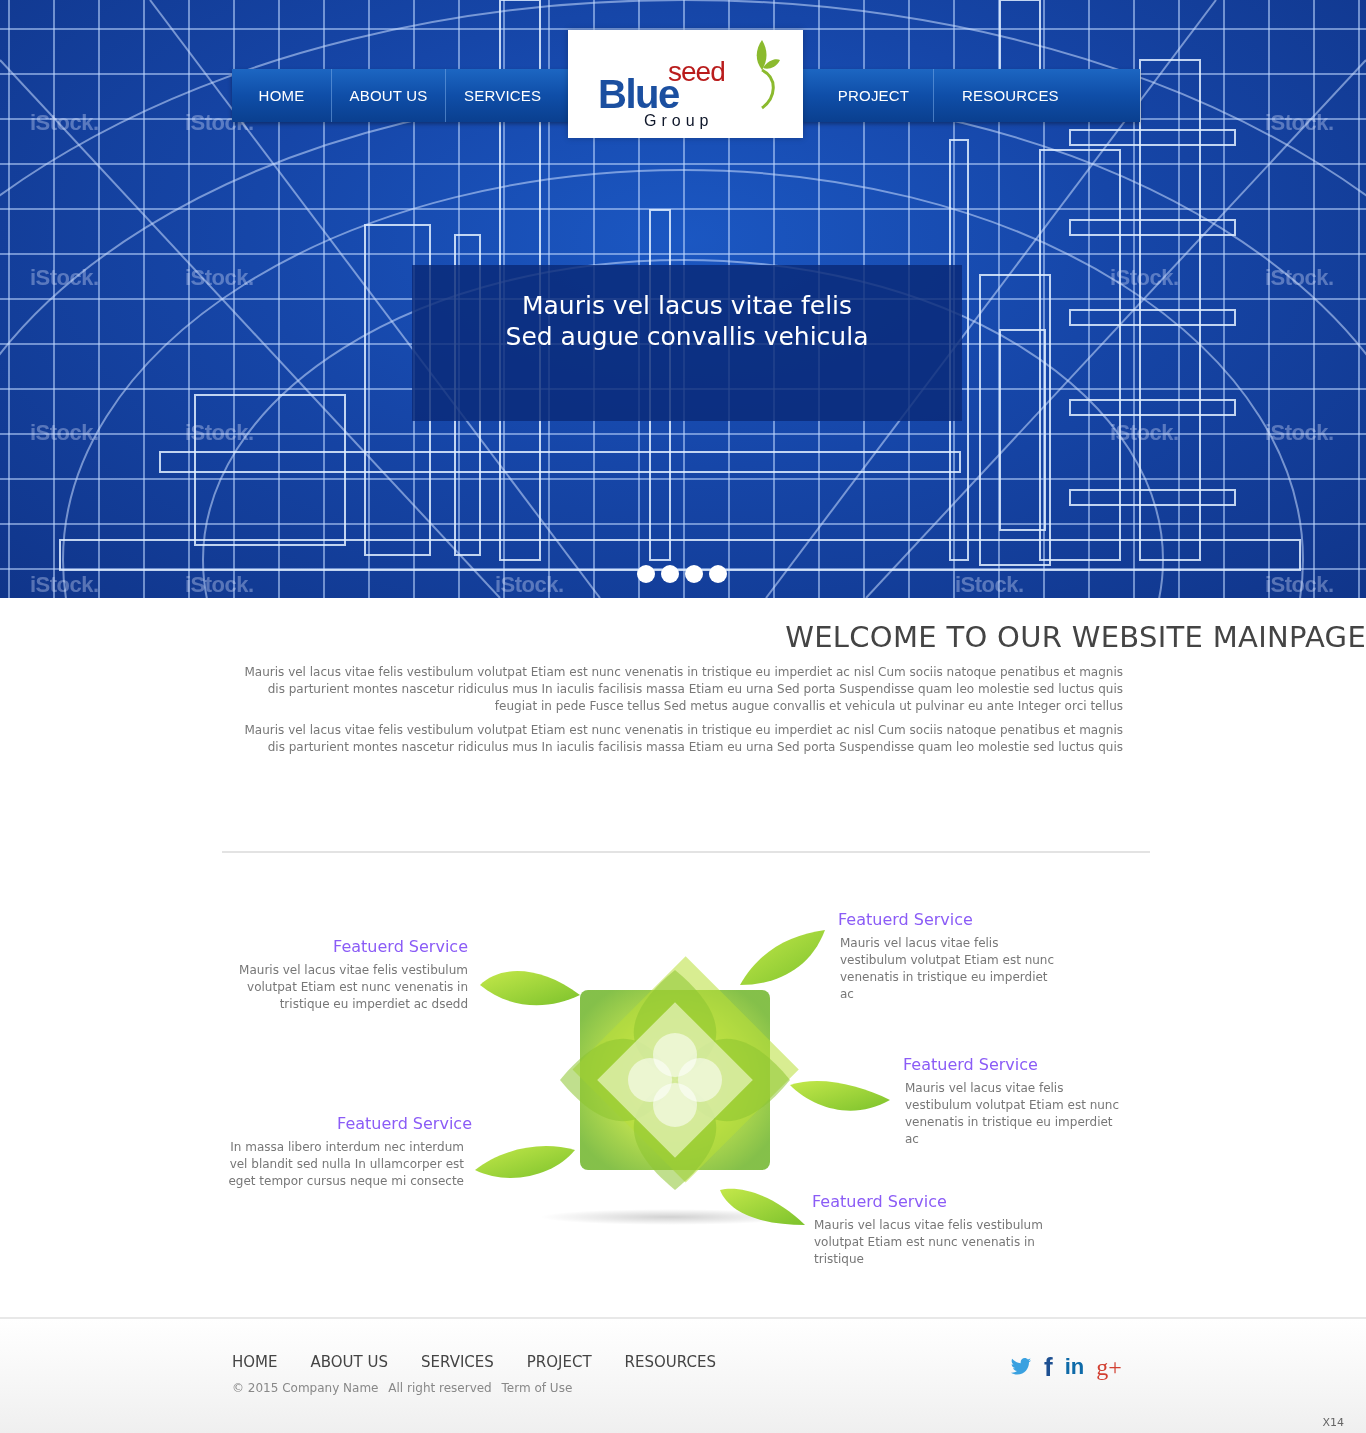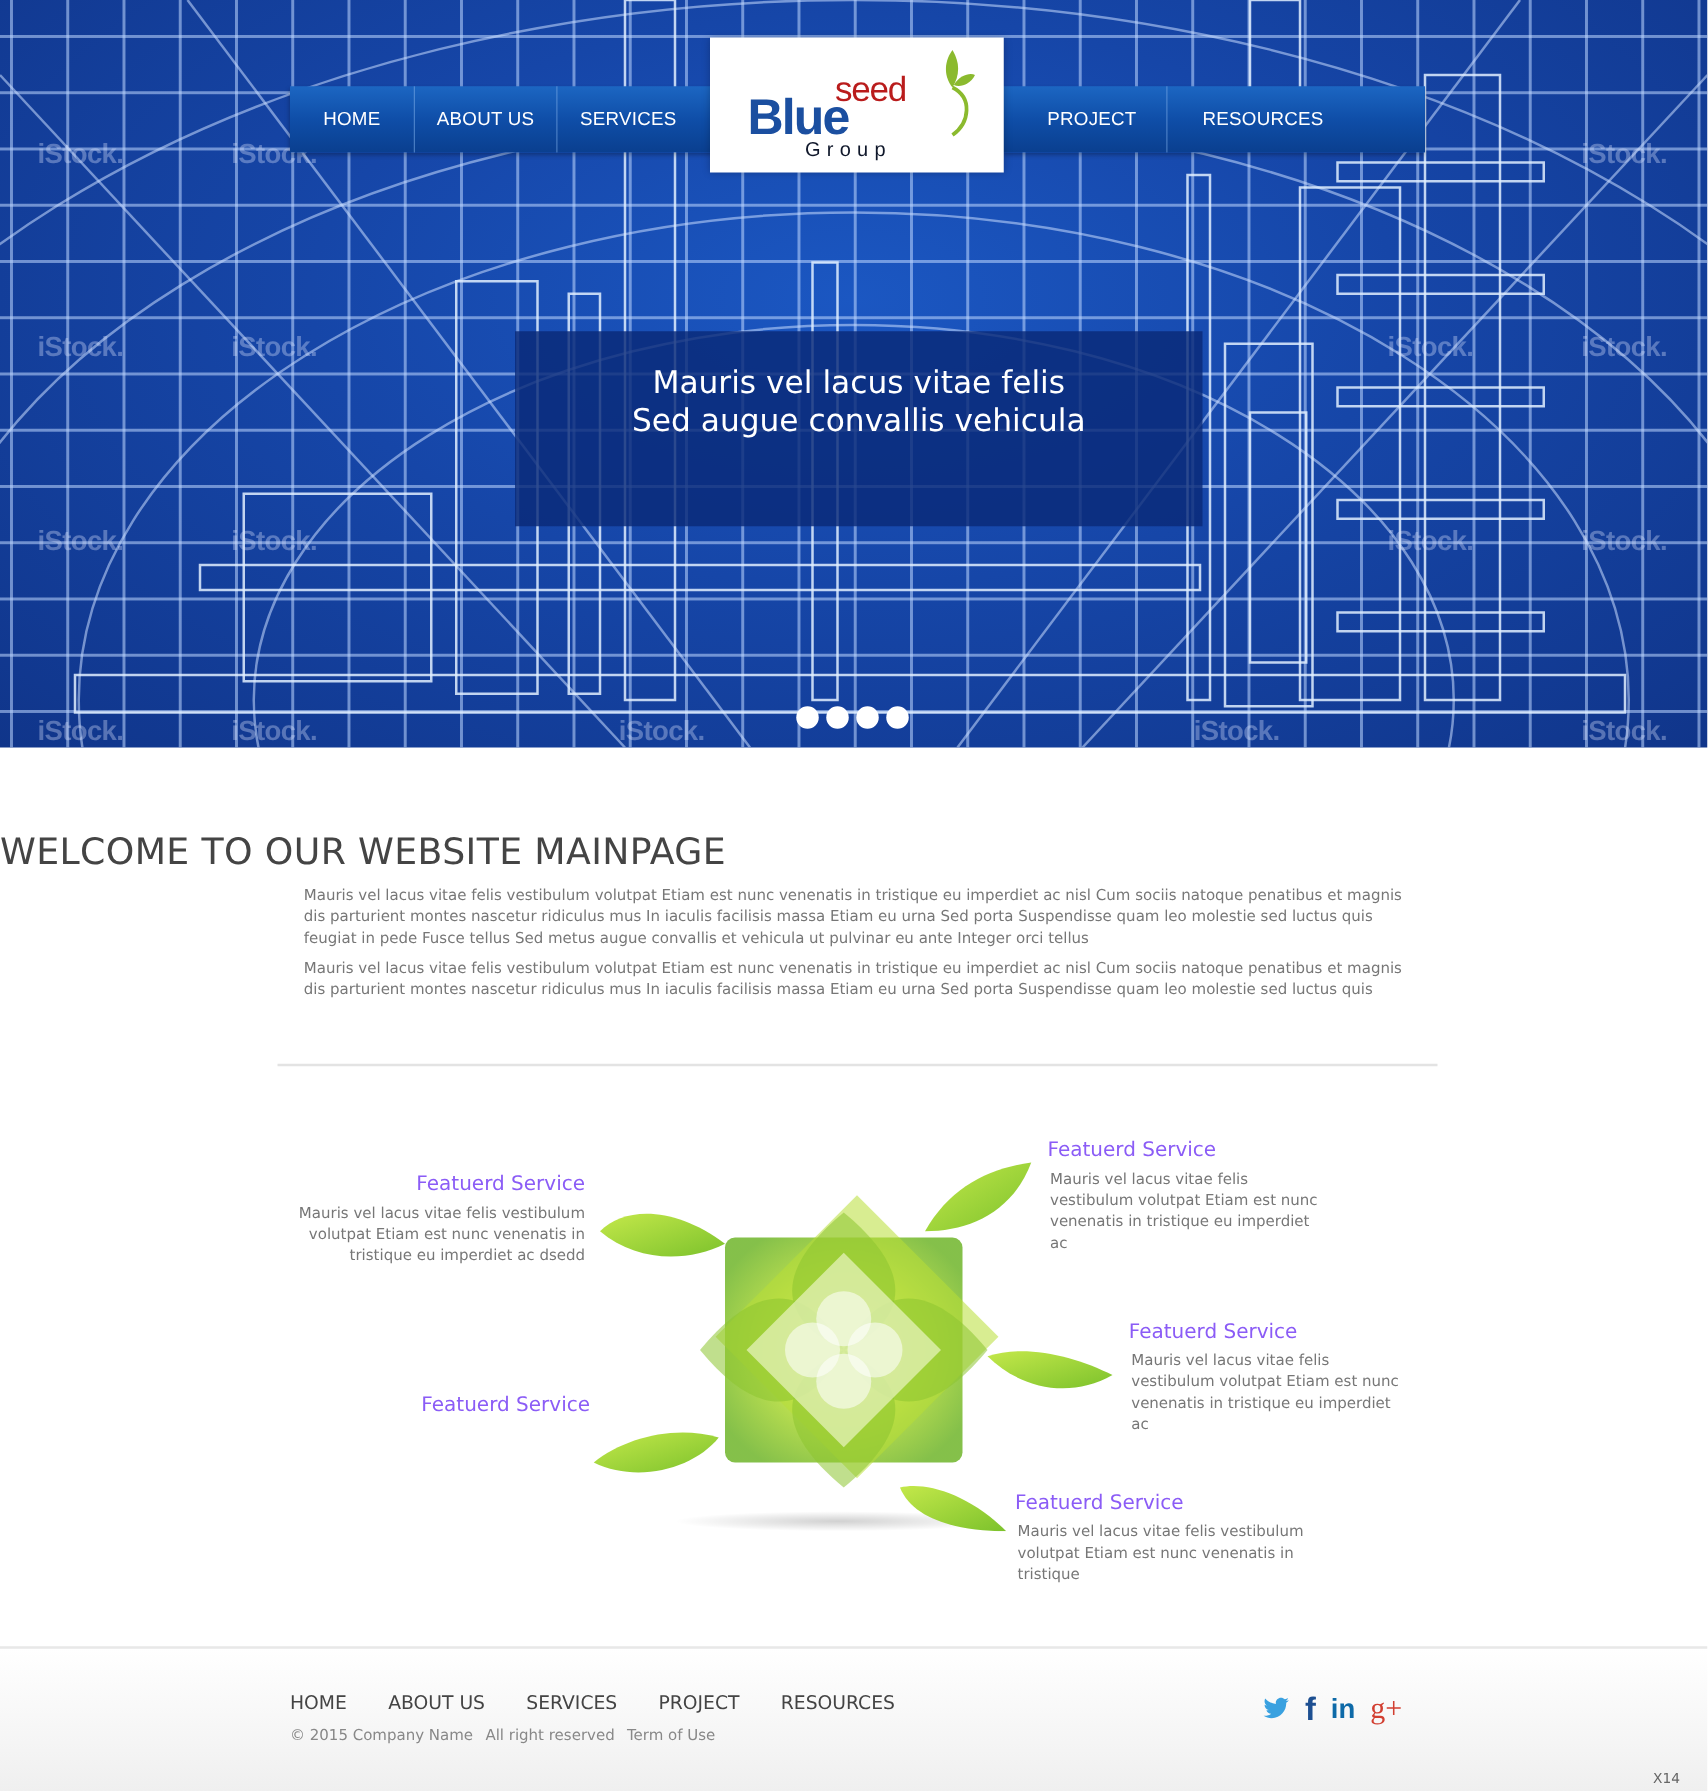--- a/index.html
+++ b/index.html
@@ -56,21 +56,21 @@
     text-align: center; color: #fff;
   }
   .cap-small { margin-top: 26px; font-size: 25px; font-family: "DejaVu Sans", sans-serif; font-weight: normal; }
   .cap-big { margin-top: 2px; font-size: 25px; font-family: "DejaVu Sans", sans-serif; }
   .cap-text { margin: 12px auto 0; width: 500px; font-size: 13px; line-height: 23px; font-family: "DejaVu Sans", sans-serif; }
 
   .dots { position: absolute; left: 637px; top: 565px; display: flex; gap: 6px; }
   .dot { width: 18px; height: 18px; border-radius: 50%; background: #ffffff; cursor: pointer; }
 
   
-  .welcome { position: absolute; top: 664px; left: 0; width: 1366px; text-align: left; }
+  .welcome { position: absolute; top: 620px; left: 0; width: 1366px; text-align: right; }
   .welcome h1 { font-size: 29px; font-weight: normal; color: #444; letter-spacing: 0.3px; font-family: "DejaVu Sans", sans-serif; }
   .welcome p { width: 880px; margin: 0 auto; font-size: 12px; line-height: 17px; color: #777; font-family: "DejaVu Sans", sans-serif; }
   .welcome p.p1 { margin-top: 10px; }
   .welcome p.p2 { margin-top: 7px; }
 
   .divider { position: absolute; top: 851px; left: 222px; width: 928px; height: 2px; background: #e3e3e3; }
 
   
   .feature { position: absolute; font-family: "DejaVu Sans", sans-serif; }
   .feature h3 { font-size: 16px; font-weight: normal; color: #8b5cf6; margin-bottom: 6px; }
@@ -193,20 +193,21 @@
 
 <div class="divider"></div>
 
 <section>
   <div class="feature right-align" style="left:208px;top:937px;width:260px;">
     <h3>Featuerd Service</h3>
     <p>Mauris vel lacus vitae felis vestibulum volutpat Etiam est nunc venenatis in tristique eu imperdiet ac dsedd</p>
   </div>
   <div class="feature right-align" style="left:222px;top:1114px;width:250px;">
     <h3>Featuerd Service</h3>
+    <p style="padding-right:8px;">In massa libero interdum nec interdum vel blandit sed nulla In ullamcorper est eget tempor cursus neque mi consecte</p>
   </div>
   <div class="feature" style="left:838px;top:910px;width:220px;">
     <h3>Featuerd Service</h3>
     <p style="padding-left:2px;">Mauris vel lacus vitae felis vestibulum volutpat Etiam est nunc venenatis in tristique eu imperdiet ac</p>
   </div>
   <div class="feature" style="left:903px;top:1055px;width:220px;">
     <h3>Featuerd Service</h3>
     <p style="padding-left:2px;">Mauris vel lacus vitae felis vestibulum volutpat Etiam est nunc venenatis in tristique eu imperdiet ac</p>
   </div>
   <div class="feature" style="left:812px;top:1192px;width:270px;">

